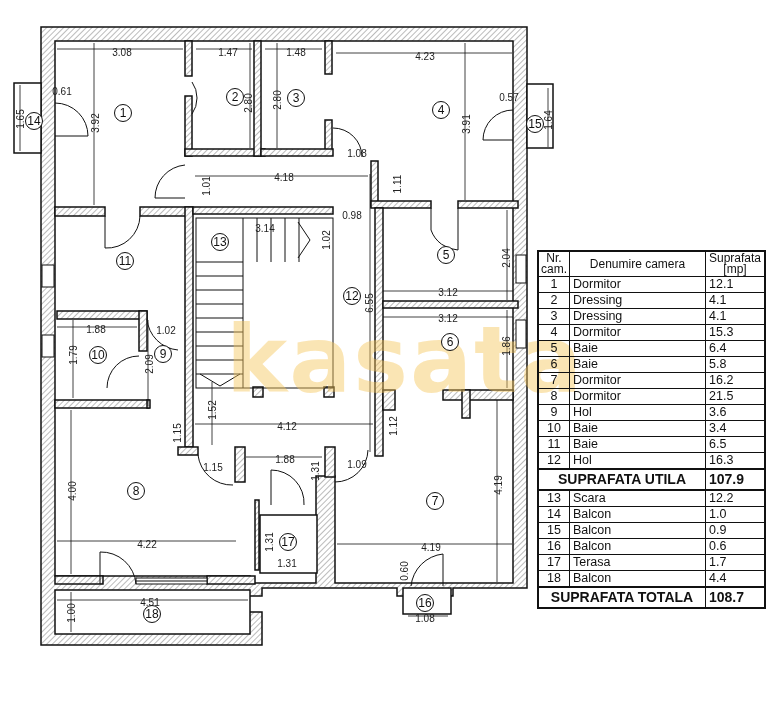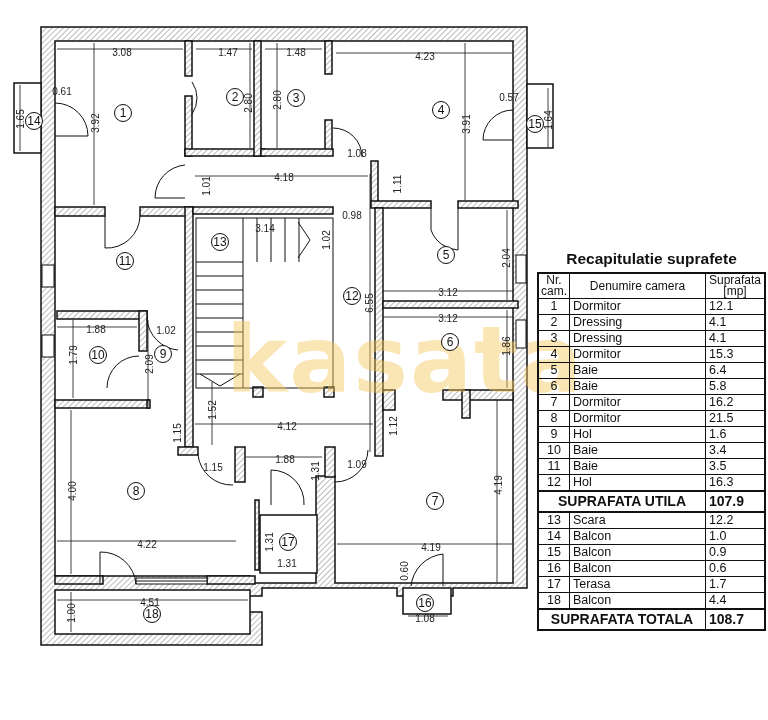--- a/index.html
+++ b/index.html
@@ -276,21 +276,20 @@
         <text class="rl" x="288" y="542.5" text-anchor="middle" dominant-baseline="middle">17</text>
       </g>
       <g>
         <circle cx="152" cy="614" r="8.5" fill="#fff" stroke="#111" stroke-width="1"></circle>
         <text class="rl" x="152" y="614.5" text-anchor="middle" dominant-baseline="middle">18</text>
       </g>
     </g>
 </svg>
 
 <div id="summary">
-  <h2>Recapitulatie suprafete</h2>
   <table>
     <thead>
       <tr>
         <th style="width:22px">Nr. cam.</th>
         <th>Denumire camera</th>
         <th style="width:52px">Suprafata [mp]</th>
       </tr>
     </thead>
     <tbody id="tbody1">
         <tr>
@@ -329,31 +328,31 @@
           <td class="v">16.2</td>
         </tr>
         <tr>
           <td class="n">8</td>
           <td>Dormitor</td>
           <td class="v">21.5</td>
         </tr>
         <tr>
           <td class="n">9</td>
           <td>Hol</td>
-          <td class="v">1.6</td>
+          <td class="v">3.6</td>
         </tr>
         <tr>
           <td class="n">10</td>
           <td>Baie</td>
           <td class="v">3.4</td>
         </tr>
         <tr>
           <td class="n">11</td>
           <td>Baie</td>
-          <td class="v">3.5</td>
+          <td class="v">6.5</td>
         </tr>
         <tr>
           <td class="n">12</td>
           <td>Hol</td>
           <td class="v">16.3</td>
         </tr>
       </tbody>
     <tbody>
       <tr class="tot">
         <td class="lbl" colspan="2">SUPRAFATA UTILA</td>

